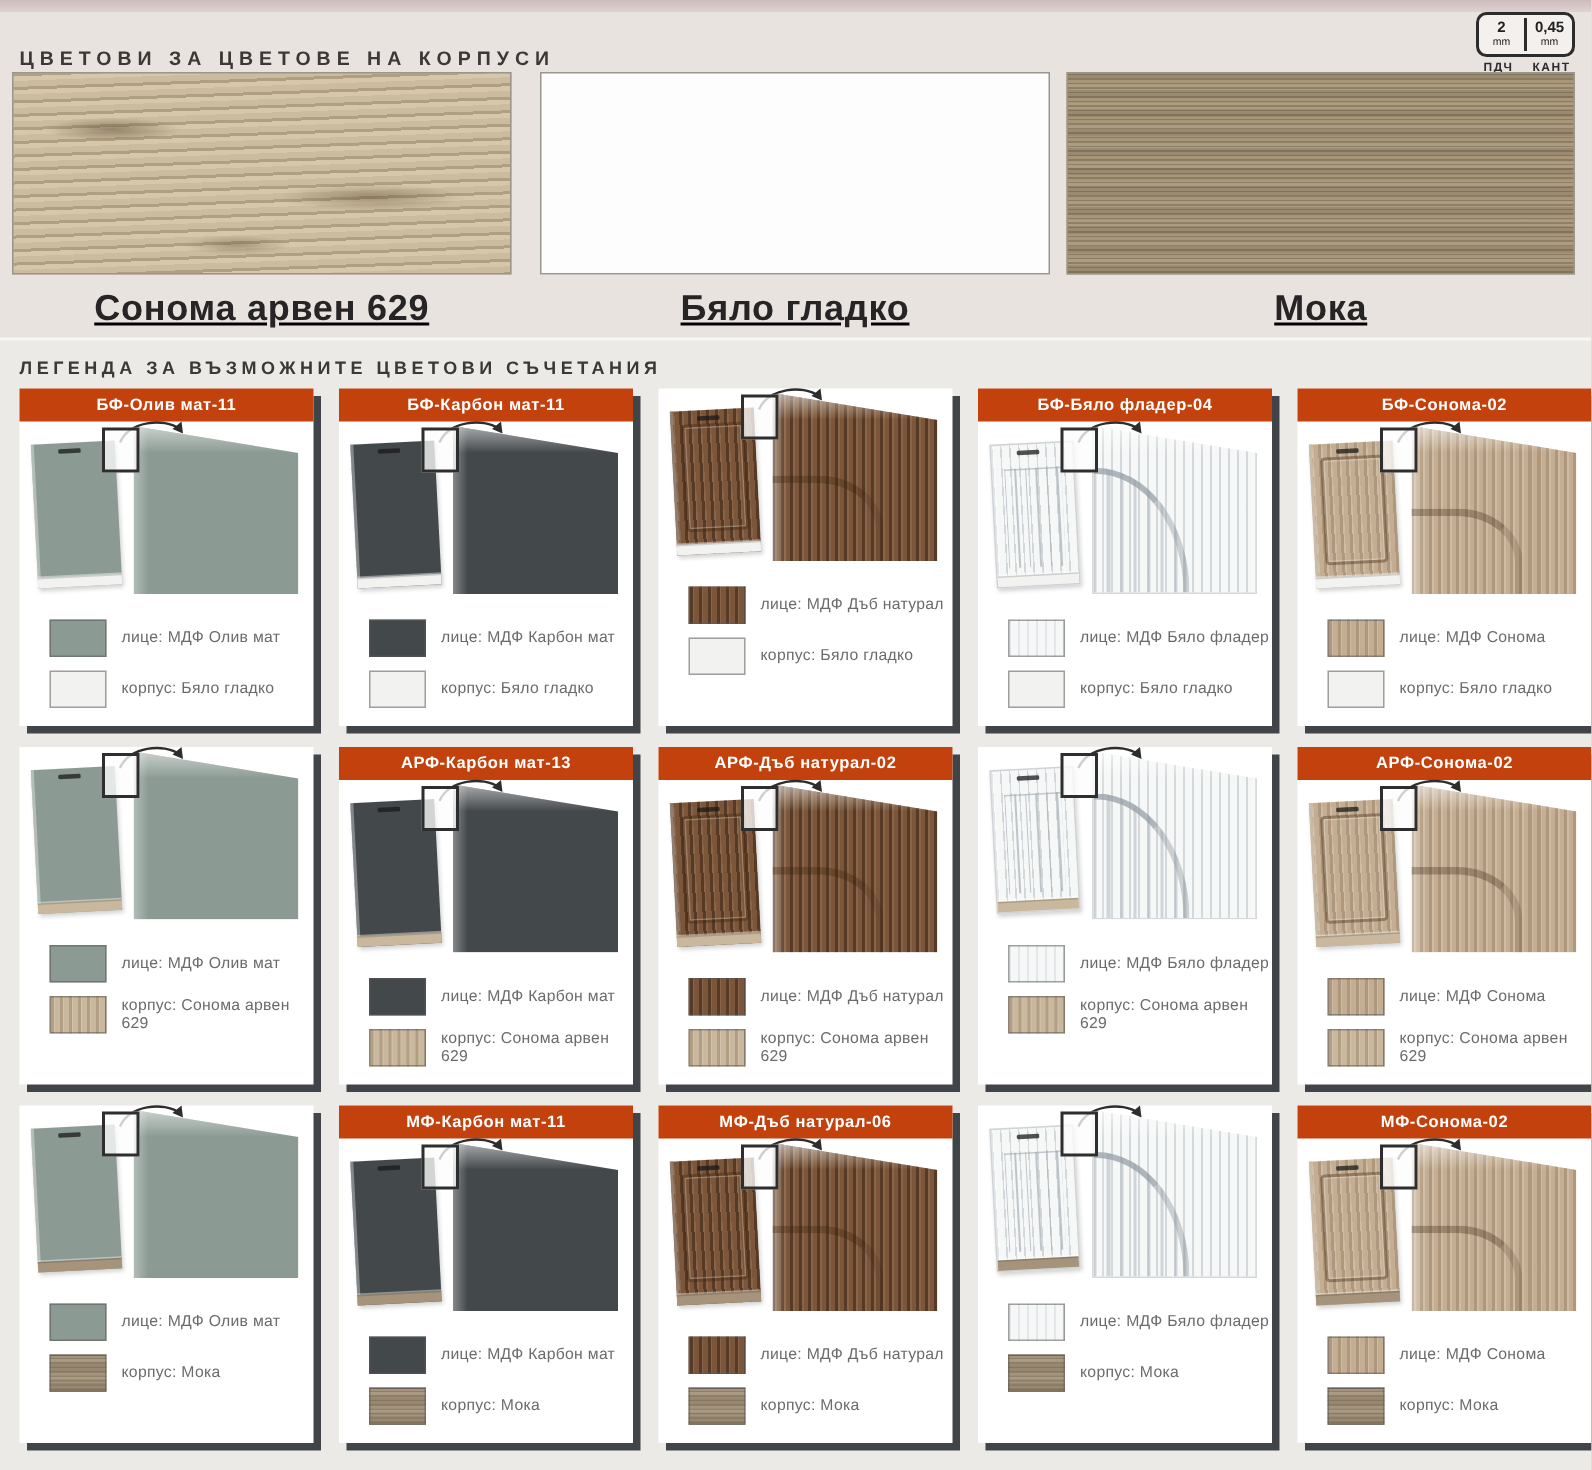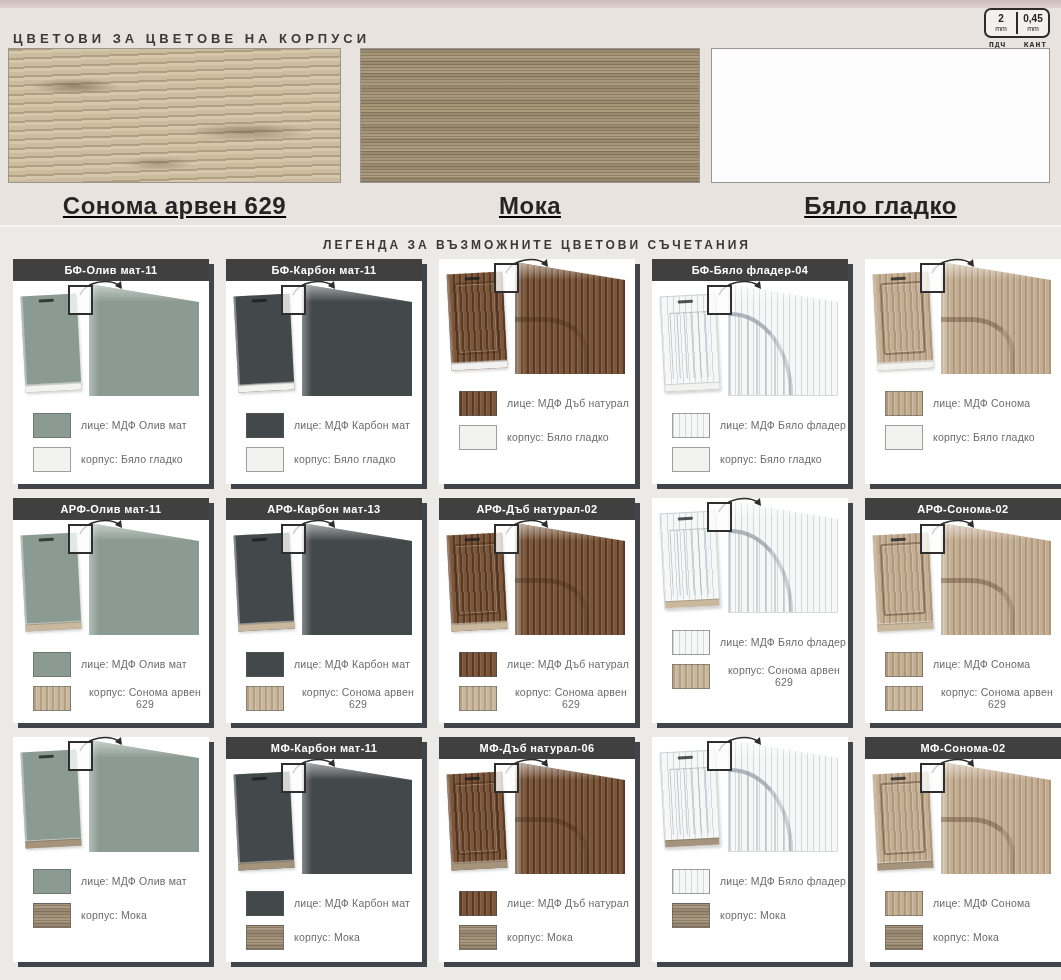--- a/index.html
+++ b/index.html
@@ -24,33 +24,33 @@
 
   
   .spec-wrap { position:absolute; right:11px; top:8px; width:66px; }
   .spec-box { border:2px solid #2c2c2c; border-radius:7px; background:rgba(250,248,246,.6);
       display:flex; align-items:stretch; height:30px; }
   .spec-cell { flex:1; display:flex; flex-direction:column; align-items:center; justify-content:center; line-height:1; }
   .spec-val { font-size:10px; font-weight:bold; color:#222; }
   .spec-unit { font-size:7px; color:#222; margin-top:1px; }
   .spec-div { width:2px; background:#2c2c2c; margin:2px 0; }
   .spec-labels { display:flex; justify-content:space-between; padding:2px 3px 0 5px; }
-  .spec-labels span { font-size:8px; font-weight:bold; letter-spacing:1px; color:#2c2c2c;font-family:Liberation Mono, monospace; }
-
-  
-  .combo-section { position:relative; padding-top:11px;text-align:center; }
+  .spec-labels span { font-size:8px; font-weight:bold; letter-spacing:1px; color:#2c2c2c; }
+
+  
+  .combo-section { position:relative; padding-top:11px; }
   .combo-title { position:static; margin-left:13px; font-size:12px; font-weight:bold;
       letter-spacing:3px; color:#3d3738; white-space:nowrap; }
   .combo-grid { margin:7px 0 0 13px; display:grid; grid-template-columns:repeat(5,196px);
       gap:14px 17px; }
 
   
   .card { position:relative; width:196px; height:225px; background:#ffffff;
       box-shadow:5px 5px 0 #41454a; }
-  .card-header { height:22px; background:#404040; display:flex; align-items:center; justify-content:center; }
+  .card-header { height:22px; background:#c2410c; display:flex; align-items:center; justify-content:center; }
   .card-title { color:#fff; font-size:11px; font-weight:bold; letter-spacing:.4px; }
   .card-body { position:relative; height:203px; }
 
   
   .door-scene { position:relative; height:122px; }
   .door-small { position:absolute; left:10px; top:14px; width:56px; height:96px;
       transform:rotate(-3deg); box-shadow:inset 2px 0 0 rgba(255,255,255,.35), 1px 2px 3px rgba(0,0,0,.18); }
   .door-handle { position:absolute; top:4px; left:32%; width:15px; height:3px;
       background:rgba(25,25,25,.75); border-radius:1px; }
   .door-bottom { position:absolute; left:0; right:0; bottom:0; height:7px;
@@ -130,27 +130,27 @@
         <span>КАНТ</span>
       </div>
     </div>
 
     <div class="swatch-row">
       <figure class="swatch-fig">
         <div class="big-swatch tx-wood-knotty" style="background-color: rgb(204, 188, 159);"></div>
         <figcaption class="swatch-caption">Сонома арвен 629</figcaption>
       </figure>
       <figure class="swatch-fig">
+        <div class="big-swatch tx-plain" style="background-color: rgb(253, 253, 253);"></div>
+        <figcaption class="swatch-caption">Бяло гладко</figcaption>
+      </figure>
+      <figure class="swatch-fig">
         <div class="big-swatch tx-wood-mocha" style="background-color: rgb(167, 150, 120);"></div>
         <figcaption class="swatch-caption">Мока</figcaption>
       </figure>
-      <figure class="swatch-fig">
-        <div class="big-swatch tx-plain" style="background-color: rgb(253, 253, 253);"></div>
-        <figcaption class="swatch-caption">Бяло гладко</figcaption>
-      </figure>
     </div>
   </div>
 
   <div class="combo-section">
     <div class="combo-title">ЛЕГЕНДА ЗА ВЪЗМОЖНИТЕ ЦВЕТОВИ СЪЧЕТАНИЯ</div>
     <div class="combo-grid" id="combo-grid">
   <div class="card">
     <div class="card-header">
       <span class="card-title">БФ-Олив мат-11</span>
     </div>
@@ -253,20 +253,23 @@
         <span class="legend-text face-label">лице: МДФ Бяло фладер</span>
       </div>
       <div class="legend-row">
         <span class="swatch body-swatch tx-plain" style="background-color: rgb(242, 242, 240);"></span>
         <span class="legend-text body-label">корпус: Бяло гладко</span>
       </div>
     </div>
   </div>
 
   <div class="card">
+    <div class="card-header">
+      <span class="card-title">БФ-Сонома-02</span>
+    </div>
     <div class="card-body">
       <div class="door-scene style-framed">
         <div class="door-small face-colored tx-wood-light" style="background-color: rgb(196, 174, 147);">
           <span class="door-handle"></span>
           <div class="door-bottom" style="background-color: rgb(242, 242, 240);"></div>
         </div>
         <div class="door-large face-colored tx-wood-light" style="background-color: rgb(196, 174, 147);"></div>
         <svg class="arrow-svg" viewBox="0 0 56 20">
           <path d="M5 17 C 11 3, 34 0, 45 8" fill="none" stroke="#2d2d2d" stroke-width="1.6"></path>
           <path d="M47 11 L40 8 L46 3 Z" fill="#2d2d2d"></path>
@@ -278,23 +281,20 @@
         <span class="legend-text face-label">лице: МДФ Сонома</span>
       </div>
       <div class="legend-row">
         <span class="swatch body-swatch tx-plain" style="background-color: rgb(242, 242, 240);"></span>
         <span class="legend-text body-label">корпус: Бяло гладко</span>
       </div>
     </div>
   </div>
 
   <div class="card">
-    <div class="card-header">
-      <span class="card-title">АРФ-Олив мат-11</span>
-    </div>
     <div class="card-body">
       <div class="door-scene style-flat">
         <div class="door-small face-colored tx-plain" style="background-color: rgb(139, 155, 147);">
           <span class="door-handle"></span>
           <div class="door-bottom" style="background-color: rgb(201, 184, 157);"></div>
         </div>
         <div class="door-large face-colored tx-plain" style="background-color: rgb(139, 155, 147);"></div>
         <svg class="arrow-svg" viewBox="0 0 56 20">
           <path d="M5 17 C 11 3, 34 0, 45 8" fill="none" stroke="#2d2d2d" stroke-width="1.6"></path>
           <path d="M47 11 L40 8 L46 3 Z" fill="#2d2d2d"></path>

